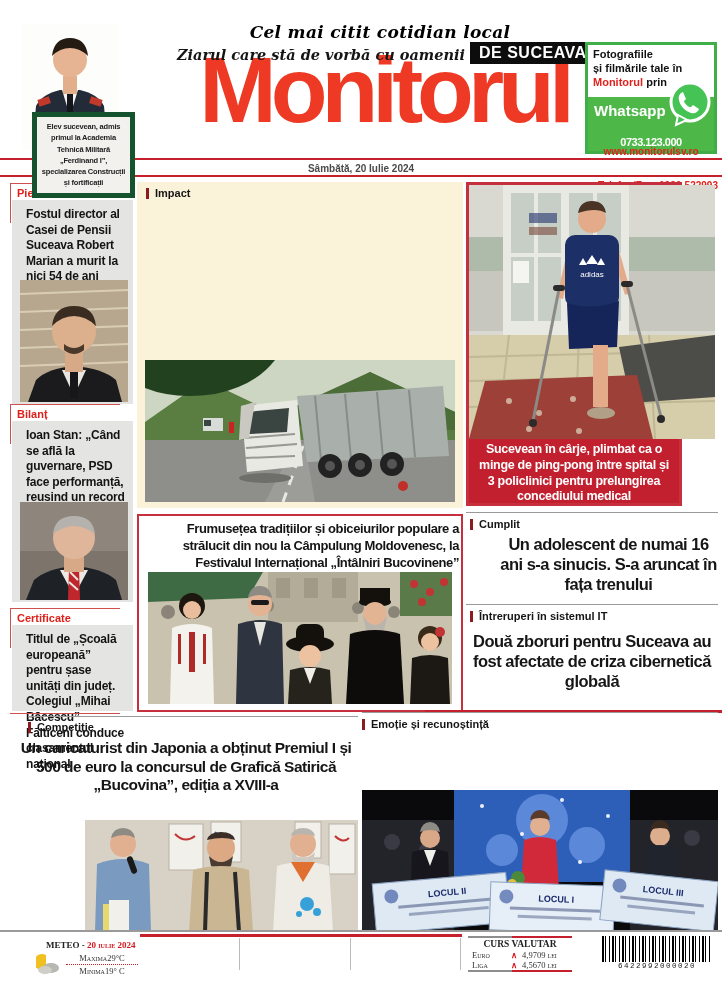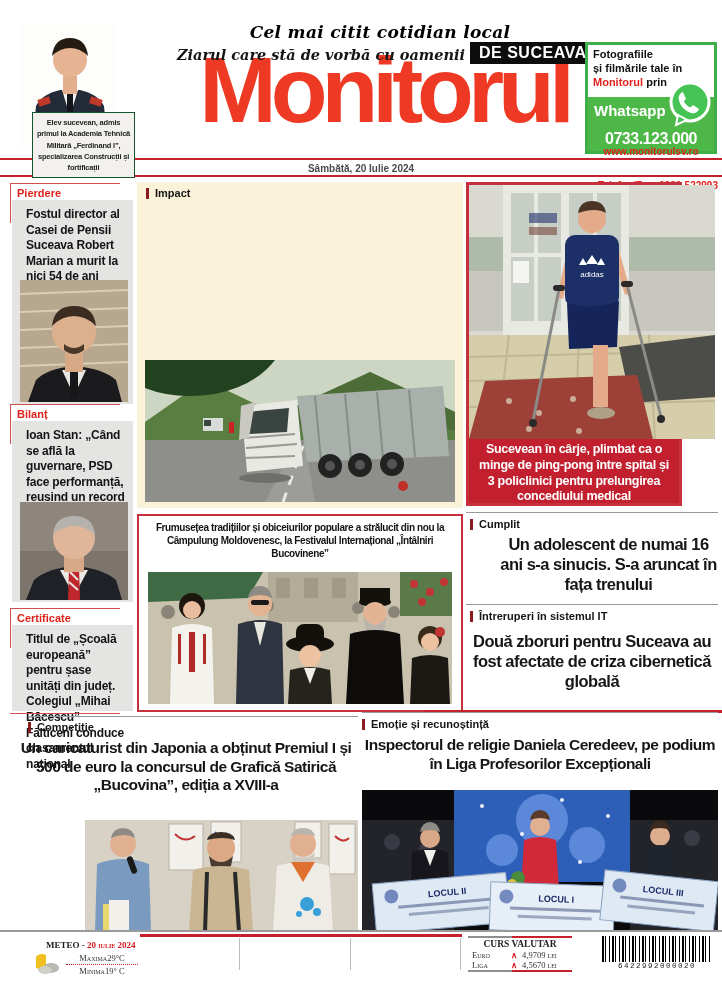--- a/index.html
+++ b/index.html
@@ -27,36 +27,36 @@
     font-weight:700; font-size:16px; padding:2px 9px; letter-spacing:.5px;
   }
   .logo {
     left:148px; top:42px; width:472px; text-align:center;
     font-size:93px; font-weight:700; letter-spacing:-6px; line-height:1.05;
     color:#ee3a24;
   }
   .student-photo { left:22px; top:24px; }
   .student-caption {
     left:32px; top:112px; width:103px; min-height:64px; z-index:5;
-    background:#f2f1ee; border:1px solid #14532d;
+    background:#f2f1ee; border:5px solid #14532d;
     font-size:7.5px; font-weight:700; letter-spacing:-0.2px;
     text-align:center; line-height:1.5; padding:4px 2px; color:#222;
   }
   .wa-box {
     left:585px; top:42px; width:132px; height:112px;
     border:3px solid #3fae49; background:#fff; overflow:hidden;
   }
   .wa-top { padding:3px 5px 0 5px; font-size:11px; font-weight:700; line-height:1.25; color:#111; }
   .wa-brand { color:#e1231d; }
   .wa-green {
     position:absolute; left:0; right:0; bottom:0; height:54px; background:#4db848;
     color:#fff; font-weight:700;
   }
   .wa-app { position:absolute; left:6px; top:5px; font-size:15px; }
-  .wa-phone { position:absolute; left:0; right:0; bottom:3px; text-align:center; font-size:16px; letter-spacing:-0.5px; }
+  .wa-phone { position:absolute; left:0; right:0; bottom:3px; text-align:center; font-size:11px; letter-spacing:-0.5px; }
   .wa-icon { position:absolute; right:2px; top:36px; z-index:3; }
   .site-link {
     left:585px; top:146px; width:132px; text-align:center;
     font-size:10px; font-weight:700; color:#e1231d;
   }
   .date-bar {
     left:0; top:158px; width:722px; height:19px;
     border-top:2px solid #c5202c; border-bottom:2px solid #c5202c;
   }
   .date-text {
@@ -81,22 +81,22 @@
 
   
   .impact-box { left:137px; top:182px; width:326px; height:326px; background:#fbf2da; }
   .impact-label { position:absolute; left:9px; top:5px; }
   .impact-head {
     position:absolute; left:4px; right:4px; top:26px; text-align:center;
     font-size:25px; font-weight:700; letter-spacing:-1px; line-height:1.15; color:#161616;
   }
   .festival-box { left:137px; top:514px; width:326px; height:198px; border:2px solid #c5303c; background:#fff; }
   .festival-head {
-    position:absolute; left:2px; right:2px; top:5px; text-align:center;
-    font-size:10px; font-weight:700; letter-spacing:-0.4px; line-height:1.3; color:#141414;
+    position:absolute; left:2px; right:2px; top:5px; text-align:right;
+    font-size:13px; font-weight:700; letter-spacing:-0.4px; line-height:1.3; color:#141414;
   }
 
   
   .crutches-box { left:466px; top:182px; width:216px; height:324px; border:3px solid #c5303c; background:#c2202f; }
   .crutches-caption {
     position:absolute; left:0; right:0; bottom:0; height:64px; background:#c2202f;
     color:#fff; font-weight:700; font-size:12.5px; letter-spacing:-0.3px;
     text-align:center; line-height:1.26; padding:3px 6px;
   }
   .news-head {
@@ -453,21 +453,20 @@
         <circle cx="232" cy="92" r="4"></circle>
         <circle cx="214" cy="94" r="3"></circle>
       </g>
   </svg>
 
   <div class="abs hairline" style="left:362px; top:712px; width:356px;"></div>
   <div class="abs label-row" style="left:362px; top:718px;">
     <span class="tick"></span>
     <span>Emoție și recunoștință</span>
   </div>
-  <div class="abs news-head" style="left:362px; top:736px; width:356px; font-size:15.5px;">Inspectorul de religie Daniela Ceredeev, pe podium în Liga Profesorilor Excepționali</div>
   <svg class="abs" style="left:362px; top:790px;" width="356" height="142" viewBox="0 0 356 142">
     <rect width="356" height="142" fill="#0a0a0d"></rect>
     <rect x="92" y="0" width="176" height="92" fill="#2e5fb8"></rect>
     <g fill="#6f9ae6" opacity="0.7">
         <circle cx="180" cy="30" r="26"></circle>
         <circle cx="140" cy="60" r="16"></circle>
         <circle cx="225" cy="55" r="18"></circle>
       </g>
     <g fill="#ffffff" opacity="0.9">
         <circle cx="120" cy="16" r="2"></circle>

